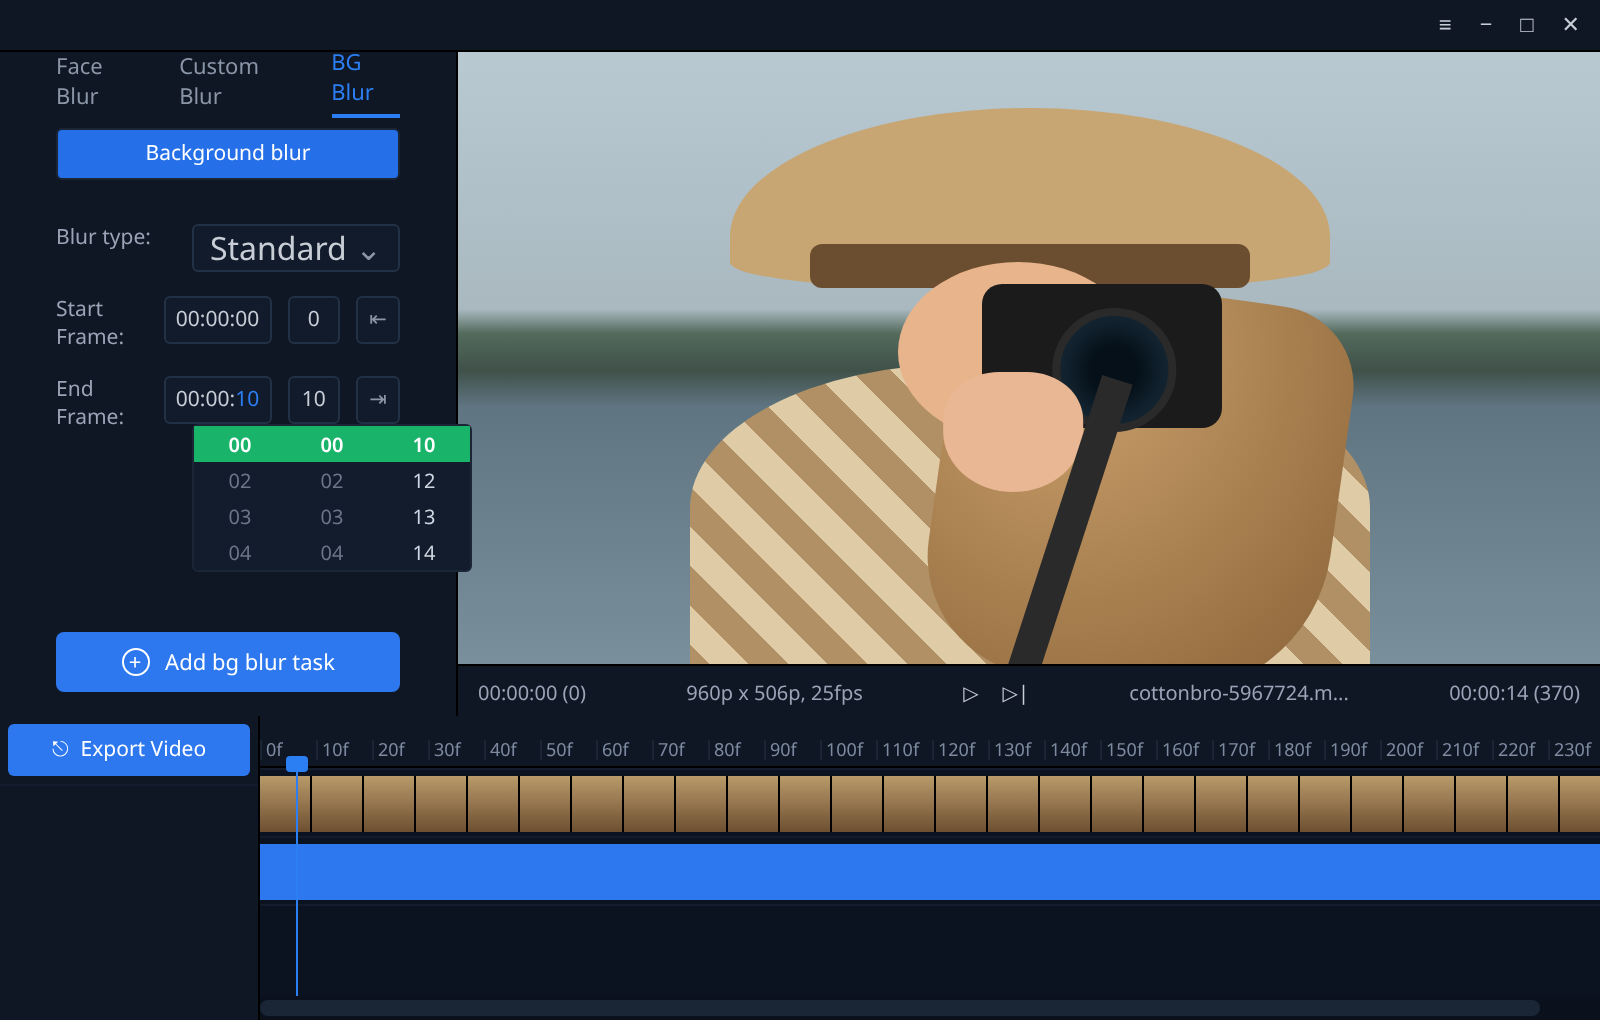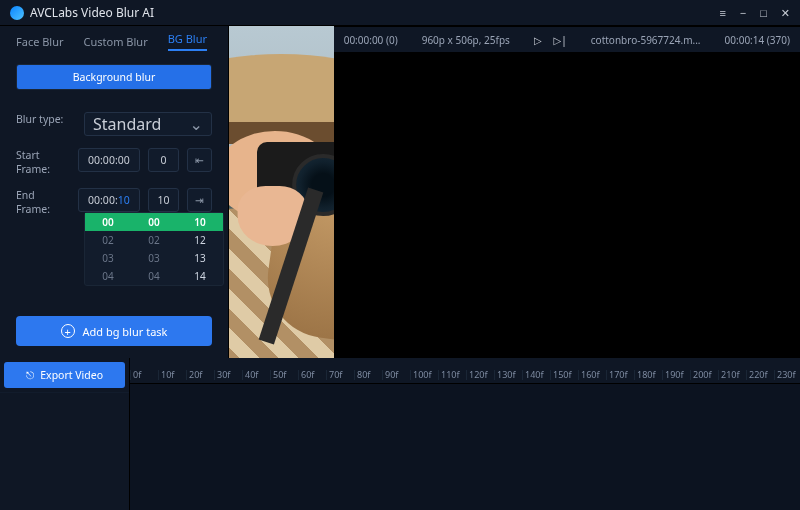--- a/index.html
+++ b/index.html
@@ -5,21 +5,21 @@
   *{margin:0;padding:0;box-sizing:border-box;font-family:system-ui,-apple-system,Segoe UI,sans-serif}
   body{background:#0d1420;color:#c8cdd6;width:800px;height:510px;overflow:hidden;font-size:11px}
   
   .titlebar{height:26px;background:#0f1725;display:flex;align-items:center;padding:0 10px;border-bottom:1px solid #000}
   .logo{display:flex;align-items:center;gap:6px;font-size:12px;color:#dfe3ea}
   .logo .disc{width:14px;height:14px;border-radius:50%;background:linear-gradient(135deg,#0a84ff,#4fc3ff);display:inline-block}
   .winbtns{margin-left:auto;display:flex;gap:14px;color:#c8cdd6}
   .winbtns span{cursor:pointer}
   
   .main{display:flex;height:332px}
-  .sidebar{width:229px;background:#0f1725;border-right:1px solid #000;padding:0 16px;display:flex;flex-direction:column}
+  .sidebar{width:229px;background:#0f1725;border-right:1px solid #000;padding:0 28px;display:flex;flex-direction:column}
   .tabs{display:flex;gap:20px;height:30px;align-items:center;font-size:11px;color:#8a95a6}
   .tabs .tab{cursor:pointer}
   .tabs .tab.active{color:#2c7ff3;border-bottom:2px solid #2c7ff3;padding-bottom:3px}
   .segbtns{display:flex;border:1px solid #1a2636;border-radius:3px;margin-top:8px;height:26px;overflow:hidden}
   .segbtns .seg{flex:1;display:flex;align-items:center;justify-content:center;cursor:pointer;font-size:10.5px;color:#a8b3c4}
   .segbtns .seg.active{background:#2570e8;color:#fff}
   .form{margin-top:22px;display:flex;flex-direction:column;gap:12px}
   .row{display:flex;align-items:flex-start;gap:8px;position:relative}
   .lbl{width:60px;color:#9aa4b6;font-size:10.5px}
   .select{flex:1;height:24px;background:#111b2b;border:1px solid #233146;border-radius:3px;display:flex;align-items:center;padding:0 8px;justify-content:space-between;cursor:pointer;font-size:16px}
@@ -31,21 +31,21 @@
   .field.icon{width:28px;cursor:pointer;color:#8a95a6}
   .popover{position:absolute;top:24px;left:68px;background:#121c2c;border:1px solid #1a2636;border-radius:3px;width:140px;z-index:5}
   .popover table{width:100%;border-collapse:collapse}
   .popover td{text-align:center;height:18px;font-size:10px;color:#6a7588}
   .popover tr.selrow td{background:#19b36a;color:#fff;font-weight:600}
   .popover td.colC{color:#cfd6e2}
   .popover tr.selrow td.colC{background:#19b36a;color:#fff}
   .addbtn{margin-top:auto;margin-bottom:12px;height:30px;background:#2d78ef;border-radius:4px;display:flex;align-items:center;justify-content:center;gap:8px;color:#fff;cursor:pointer;font-size:11px}
   .addbtn .plus{width:14px;height:14px;border:1.5px solid #fff;border-radius:50%;display:flex;align-items:center;justify-content:center;font-size:11px;line-height:1}
   
-  .preview{flex:1;display:flex;flex-direction:row;background:#000}
+  .preview{flex:1;display:flex;flex-direction:column;background:#000}
   .video{flex:1;position:relative;overflow:hidden}
   .scene{position:absolute;inset:0;background:linear-gradient(#b8c9d2 0%,#aab9c0 42%,#536a5c 46%,#405149 52%,#5f7582 58%,#7a8f9c 100%)}
   
   .hat{position:absolute;top:28px;left:50%;transform:translateX(-50%);width:300px;height:90px;background:#c7a674;border-radius:70% 70% 50% 50%/100% 100% 20% 20%;box-shadow:0 -14px 0 -18px #b4935f inset}
   .hatband{position:absolute;top:96px;left:50%;transform:translateX(-50%);width:220px;height:22px;background:#6b4d2f;border-radius:6px}
   .face{position:absolute;top:105px;left:50%;transform:translateX(-55%);width:120px;height:90px;background:#e7b48c;border-radius:50%}
   .camera{position:absolute;top:116px;left:50%;transform:translateX(-20%);width:120px;height:72px;background:#1b1b1b;border-radius:10px}
   .lens{position:absolute;top:128px;left:50%;transform:translateX(18%);width:62px;height:62px;border-radius:50%;background:radial-gradient(circle,#051018 30%,#10202c 60%,#1b2f3d 100%);border:4px solid #2a2a2a}
   .hands{position:absolute;top:160px;left:50%;transform:translateX(-62%);width:70px;height:60px;background:#e9b793;border-radius:40% 40% 50% 50%}
   .hair{position:absolute;top:118px;left:42%;width:200px;height:200px;background:radial-gradient(ellipse at 30% 20%,#caa06b,#8a6338);border-radius:50% 20% 40% 30%;transform:rotate(8deg)}
@@ -53,41 +53,37 @@
   .strap{position:absolute;top:160px;left:52%;width:16px;height:160px;background:#2a2a2a;transform:rotate(18deg)}
   .playbar{height:26px;background:#0f1725;display:flex;align-items:center;gap:12px;padding:0 10px;font-size:10px;color:#9aa4b6;border-top:1px solid #000}
   .playbar .spacer{flex:1}
   .playbar .btn{cursor:pointer;color:#c8cdd6}
   .playbar .fn{max-width:120px;white-space:nowrap;overflow:hidden;text-overflow:ellipsis}
   
   .bottom{height:152px;background:#0c1320;display:flex}
   .trackhdr{width:130px;background:#0f1725;border-right:1px solid #000;display:flex;flex-direction:column}
   .exportbtn{height:26px;margin:4px;background:#2d78ef;border-radius:3px;display:flex;align-items:center;justify-content:center;gap:6px;color:#fff;cursor:pointer;font-size:10.5px}
   .trackhdr .hdr{height:34px;display:flex;align-items:center;padding:0 10px;font-size:10.5px;color:#aab4c5;border-top:1px solid #121c2c}
-  .timeline{flex:1;display:flex;flex-direction:row;overflow:hidden}
+  .timeline{flex:1;display:flex;flex-direction:column;overflow:hidden}
   .ruler{height:26px;display:flex;align-items:center;background:#0f1725;border-bottom:1px solid #000;font-size:9px;color:#7d8aa0;position:relative}
   .ruler .tick{flex:0 0 28px;text-align:left;padding-left:2px;border-left:1px solid #1a2636;height:10px;line-height:10px;margin-top:8px}
   .tracks{position:relative;flex:1}
   .track{height:34px;border-top:1px solid #121c2c;position:relative}
   .thumbs{position:absolute;inset:3px 0;display:flex;gap:0}
   .thumbs .th{flex:0 0 26px;height:28px;background:linear-gradient(#b99a6a,#6e4f31);border-right:1px solid #000}
   .bgclip{position:absolute;top:3px;left:0;right:0;height:28px;background:#2d78ef}
   .playhead{position:absolute;top:0;bottom:0;left:18px;width:1px;background:#2c7ff3}
   .playhead::before{content:'';position:absolute;top:-6px;left:-5px;width:11px;height:8px;background:#2c7ff3;border-radius:2px}
   .hscroll{height:12px;background:#0a111d;position:relative}
   .hscroll .bar{position:absolute;top:2px;left:0;width:640px;height:8px;background:#1a2636;border-radius:4px}
 </style>
 </head>
 <body>
 
 <div class="titlebar">
-  <div class="logo">
-    <span class="disc"></span>
-    <span>AVCLabs Video Blur AI</span>
-  </div>
   <div class="winbtns">
     <span>≡</span>
     <span>−</span>
     <span>□</span>
     <span>✕</span>
   </div>
 </div>
 
 <div class="main">
   <div class="sidebar">

